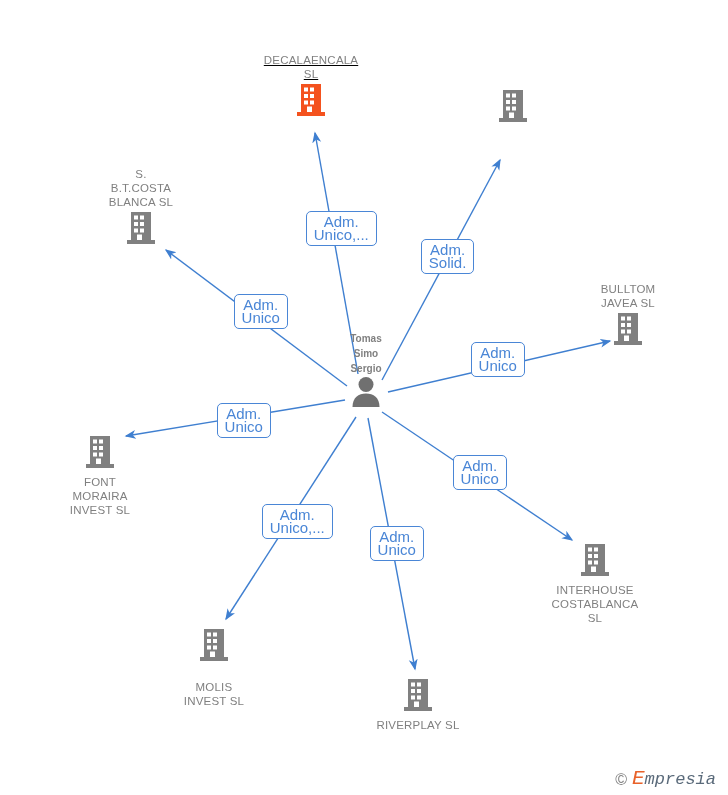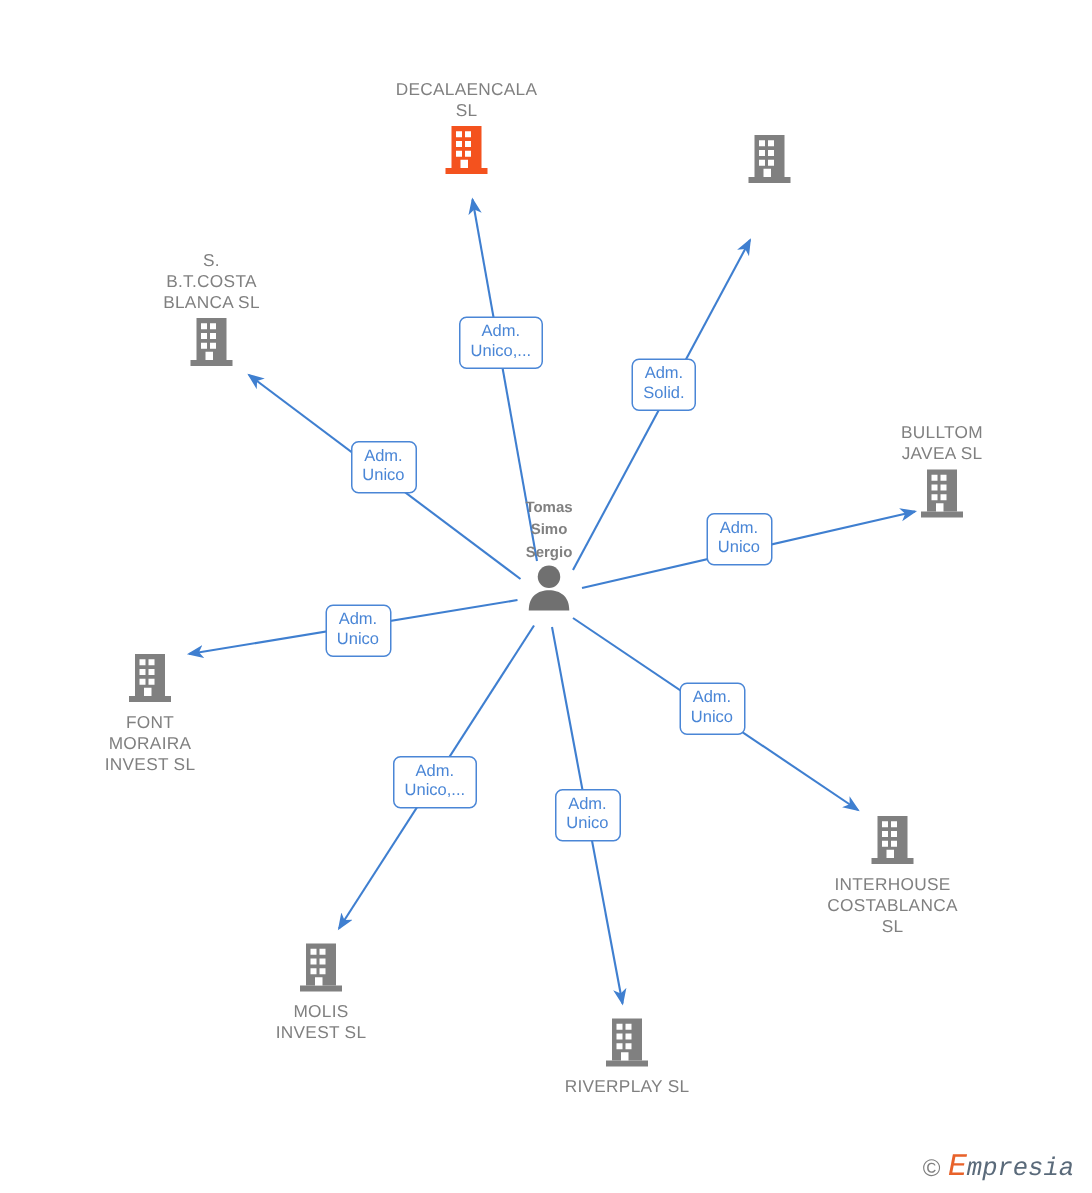--- a/index.html
+++ b/index.html
@@ -54,21 +54,21 @@
     white-space: pre-line;
     font-weight: bold;
   }
   .edge-label {
     position: absolute;
     box-sizing: border-box;
     border: 1.6px solid #4a86d6;
     border-radius: 5px;
     background: #ffffff;
     color: #4a86d6;
-    font-size: 11px;
+    font-size: 15px;
     line-height: 13px;
     padding: 3px 7px 4px 7px;
     text-align: center;
     white-space: pre-line;
     font-family: "Liberation Sans", sans-serif;
   }
   .watermark {
     position: absolute;
     right: 12px;
     bottom: 6px;
@@ -108,21 +108,21 @@
       <line x1="347" y1="386" x2="166" y2="250" stroke="#3f7fd0" stroke-width="1.4" marker-end="url(#arrow-head)"></line>
       <line x1="388" y1="392" x2="610" y2="341" stroke="#3f7fd0" stroke-width="1.4" marker-end="url(#arrow-head)"></line>
       <line x1="345" y1="400" x2="126" y2="436" stroke="#3f7fd0" stroke-width="1.4" marker-end="url(#arrow-head)"></line>
       <line x1="382" y1="412" x2="572" y2="540" stroke="#3f7fd0" stroke-width="1.4" marker-end="url(#arrow-head)"></line>
       <line x1="356" y1="417" x2="226" y2="619" stroke="#3f7fd0" stroke-width="1.4" marker-end="url(#arrow-head)"></line>
       <line x1="368" y1="418" x2="415" y2="669" stroke="#3f7fd0" stroke-width="1.4" marker-end="url(#arrow-head)"></line>
     </g>
 </svg>
 
 <div id="nodes-layer">
-    <div class="node" style="left: 311px; top: 53px;">
+    <div class="node" style="left: 311px; top: 53px; text-decoration: underline;">
       <div class="node-label above">DECALAENCALA
 SL</div>
       <div class="node-icon"><svg width="30" height="34" viewBox="0 0 30 34" xmlns="http://www.w3.org/2000/svg">
           <rect x="5" y="1" width="20" height="28" fill="#f4521e"></rect>
           <rect x="1" y="29" width="28" height="4" fill="#f4521e"></rect>
           <rect x="8" y="4.5" width="4" height="4" fill="#ffffff"></rect>
           <rect x="14" y="4.5" width="4" height="4" fill="#ffffff"></rect>
           <rect x="8" y="11" width="4" height="4" fill="#ffffff"></rect>
           <rect x="14" y="11" width="4" height="4" fill="#ffffff"></rect>
           <rect x="8" y="17.5" width="4" height="4" fill="#ffffff"></rect>
@@ -199,21 +199,21 @@
           <rect x="8" y="11" width="4" height="4" fill="#ffffff"></rect>
           <rect x="14" y="11" width="4" height="4" fill="#ffffff"></rect>
           <rect x="8" y="17.5" width="4" height="4" fill="#ffffff"></rect>
           <rect x="14" y="17.5" width="4" height="4" fill="#ffffff"></rect>
           <rect x="11" y="23.5" width="5" height="5.5" fill="#ffffff"></rect>
         </svg></div>
       <div class="node-label below">INTERHOUSE
 COSTABLANCA
 SL</div>
     </div>
-    <div class="node" style="left: 214px; top: 628px;">
+    <div class="node" style="left: 214px; top: 628px; gap: 12px;">
       <div class="node-icon"><svg width="30" height="34" viewBox="0 0 30 34" xmlns="http://www.w3.org/2000/svg">
           <rect x="5" y="1" width="20" height="28" fill="#808080"></rect>
           <rect x="1" y="29" width="28" height="4" fill="#808080"></rect>
           <rect x="8" y="4.5" width="4" height="4" fill="#ffffff"></rect>
           <rect x="14" y="4.5" width="4" height="4" fill="#ffffff"></rect>
           <rect x="8" y="11" width="4" height="4" fill="#ffffff"></rect>
           <rect x="14" y="11" width="4" height="4" fill="#ffffff"></rect>
           <rect x="8" y="17.5" width="4" height="4" fill="#ffffff"></rect>
           <rect x="14" y="17.5" width="4" height="4" fill="#ffffff"></rect>
           <rect x="11" y="23.5" width="5" height="5.5" fill="#ffffff"></rect>

